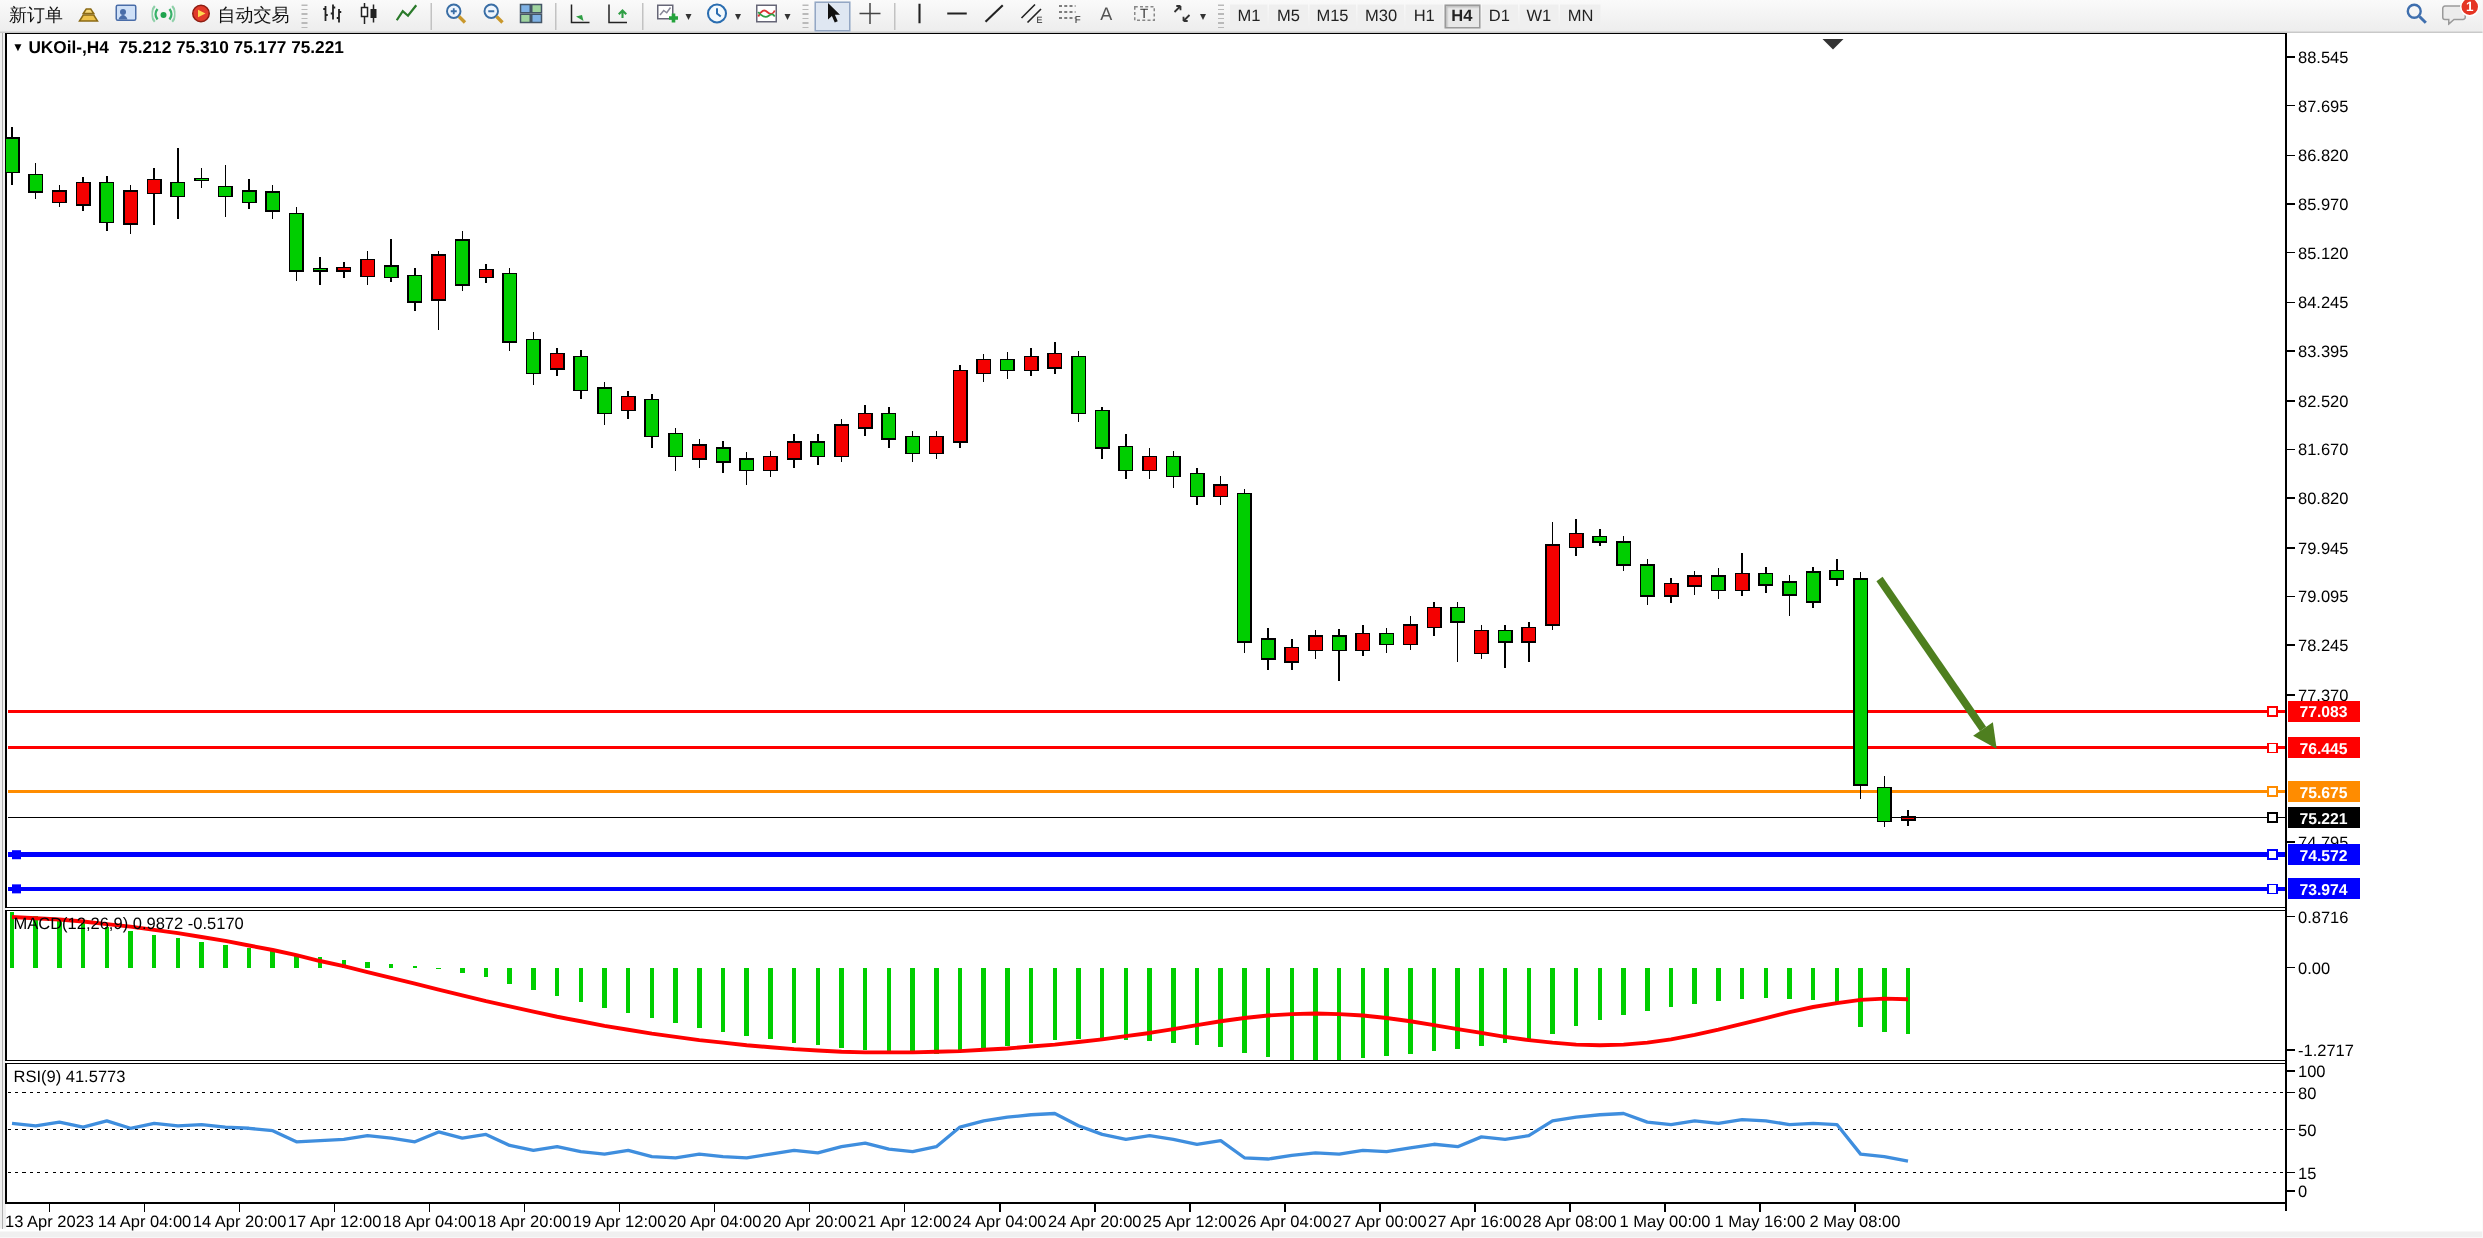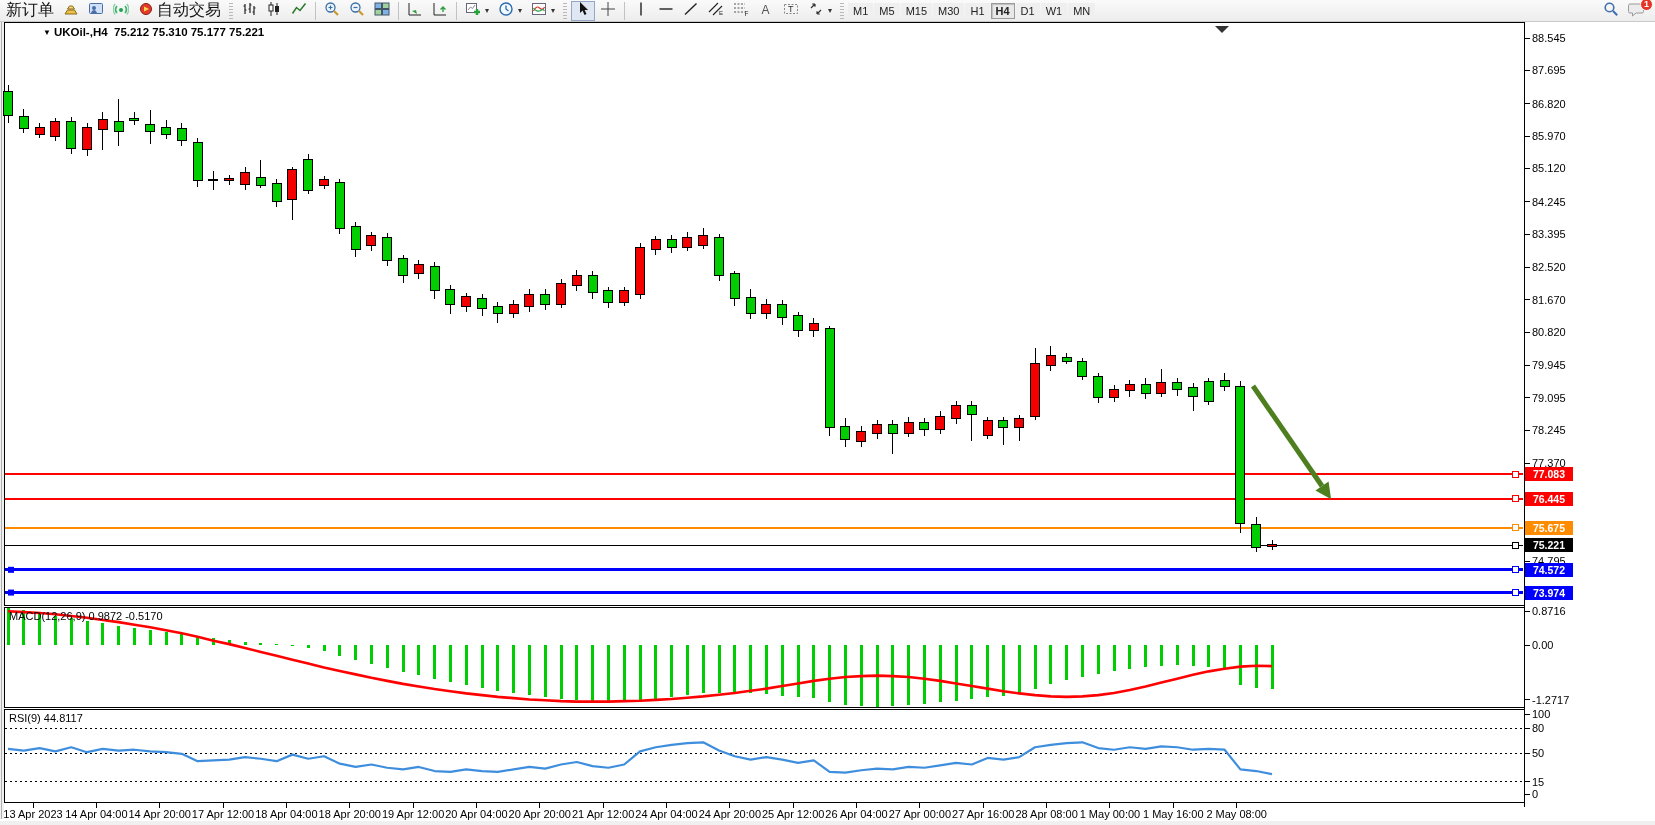--- a/index.html
+++ b/index.html
@@ -5,37 +5,37 @@
   html,body{margin:0;padding:0;background:#f0f0f0;width:1655px;height:825px;overflow:hidden;
     font-family:"Liberation Sans",sans-serif;-webkit-font-smoothing:none;}
   *{box-sizing:border-box;}
   
   .toolbar{position:absolute;left:0;top:0;width:1655px;height:22px;background:linear-gradient(#fafafa,#ededed);
     border-bottom:1px solid #c9c9c9;display:flex;align-items:center;padding:0 2px;gap:1px;}
   .tb-btn{height:20px;min-width:22px;display:inline-flex;align-items:center;justify-content:center;
     border:1px solid transparent;background:transparent;font:12px "Liberation Sans",sans-serif;color:#111;
     padding:0 3px;gap:3px;cursor:default;}
   .tb-btn.active{background:#dfe7f2;border-color:#94a7c4;}
-  .tb-text{font-size:16px;color:#111;white-space:nowrap;}
+  .tb-text{font-size:12px;color:#111;white-space:nowrap;}
   .tb-sep{width:1px;height:18px;background:#c2c2c2;margin:0 3px;}
   .tb-grip{width:4px;height:16px;margin:0 3px;
     background:repeating-linear-gradient(to bottom,#b9b9b9 0 1px,transparent 1px 3px);}
   .caret{font-size:8px;color:#333;margin-left:1px;}
   .tf-btn{height:16px;min-width:24px;display:inline-flex;align-items:center;justify-content:center;
     border:1px solid transparent;font:11px "Liberation Sans",sans-serif;color:#222;padding:0 4px;}
   .tf-btn.active{background:#e8e8e8;border:1px solid #9a9a9a;box-shadow:inset 1px 1px 1px rgba(0,0,0,.18);font-weight:bold;}
   .tb-spacer{flex:1;}
   .badge{position:absolute;top:-4px;right:-5px;background:#e53524;color:#fff;border-radius:8px;
     min-width:13px;height:13px;font:bold 9px "Liberation Sans",sans-serif;display:flex;align-items:center;
     justify-content:center;padding:0 2px;border:1px solid #fff;}
   
   .chart-wrap{position:absolute;left:0;top:22px;width:1655px;height:803px;background:#fff;}
   svg text{font-family:"Liberation Sans",sans-serif;}
   .overlay-label{position:absolute;font:bold 11.5px "Liberation Sans",sans-serif;color:#000;white-space:nowrap;
-    pointer-events:none;margin-left:35px;}
+    pointer-events:none;}
   .ind-label{position:absolute;font:11px "Liberation Sans",sans-serif;color:#000;white-space:nowrap;
     pointer-events:none;text-align:center;}
   .tri{font-size:8px;vertical-align:1px;margin-right:3px;}
 </style>
 </head>
 <body>
 
 <div class="toolbar">
   <button class="tb-btn">
     <span class="tb-text">新订单</span>
@@ -636,15 +636,15 @@
       <rect x="0" y="799" width="1655" height="4" fill="#f0f0f0"></rect>
     </svg>
 
   <div class="overlay-label" style="left:8px;top:4px;">
     <span class="tri">▼</span><span>UKOil-,H4</span>&nbsp;&nbsp;<span>75.212 75.310 75.177 75.221</span>
   </div>
   <div class="ind-label" style="left:9px;top:588px;">
     <span>MACD(12,26,9)</span>&nbsp;<span>0.9872 -0.5170</span>
   </div>
   <div class="ind-label" style="left:9px;top:690px;">
-    <span>RSI(9)</span>&nbsp;<span>44.8117</span>
+    <span>RSI(9)</span>&nbsp;<span>41.5773</span>
   </div>
 </div>
 
 </body></html>

